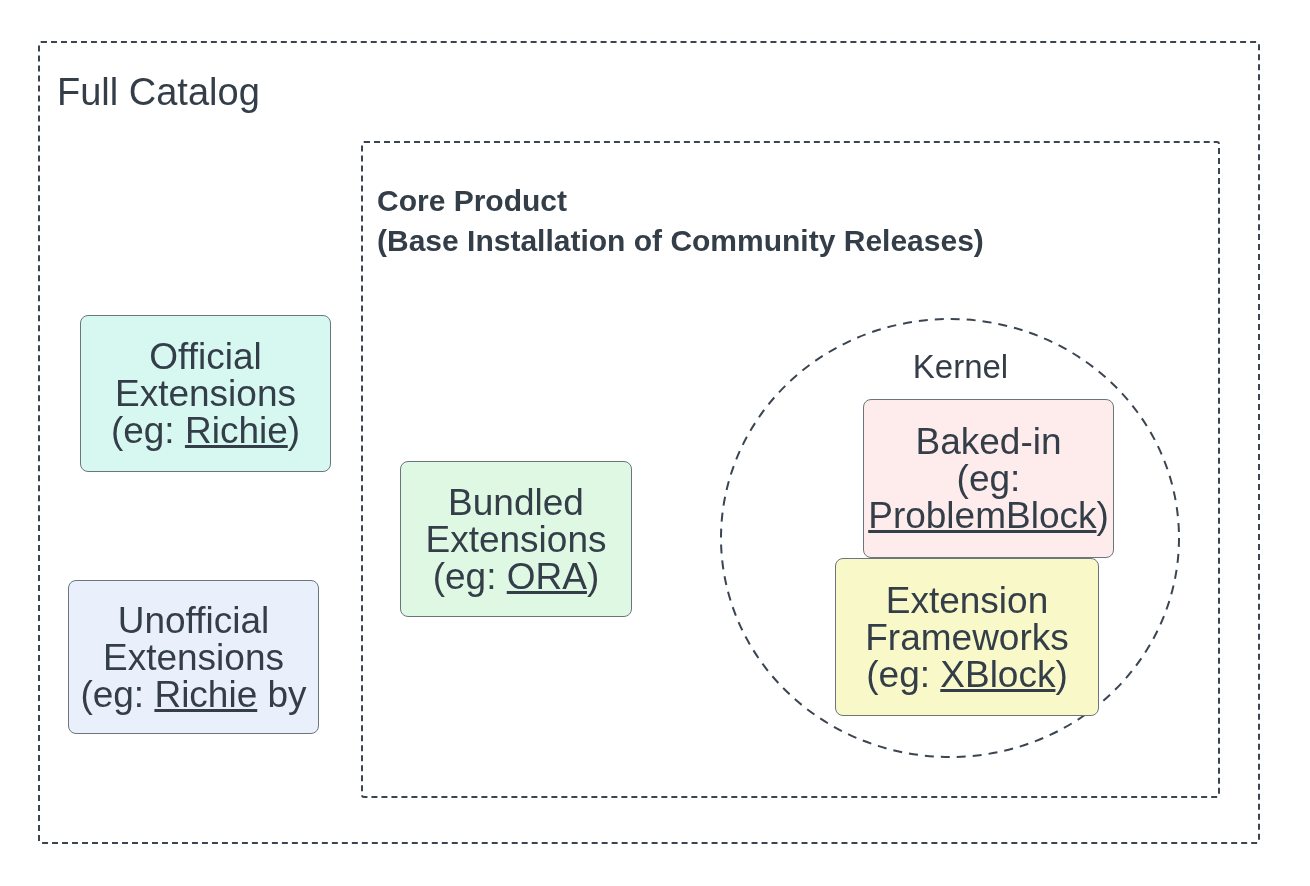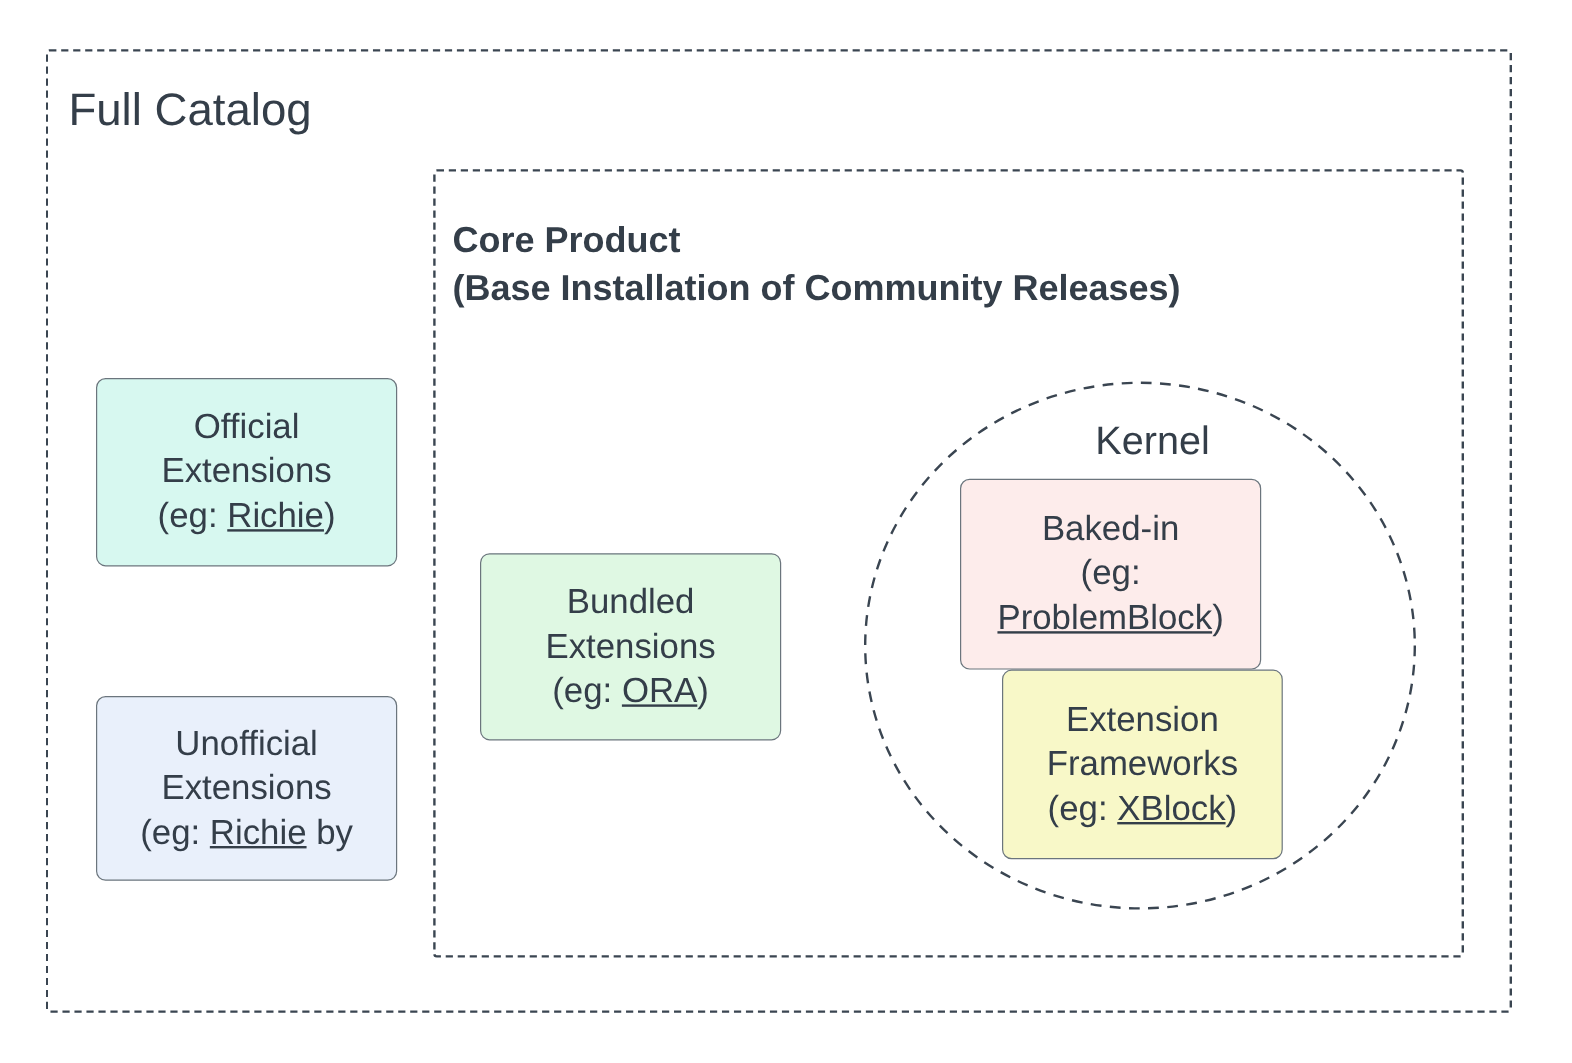--- a/index.html
+++ b/index.html
@@ -45,28 +45,28 @@
   }
   .node {
     position: absolute;
     border: 1px solid #6b757d;
     border-radius: 8px;
     box-sizing: border-box;
     display: flex;
     align-items: center;
     justify-content: center;
     text-align: center;
-    font-size: 29px;
+    font-size: 37px;
     line-height: 37px;
   }
   .node-official    { left: 80px;  top: 315px; width: 251px; height: 157px; }
-  .node-unofficial  { left: 80px;  top: 580px; width: 251px; height: 154px; }
-  .node-bundled     { left: 400px; top: 461px; width: 251px; height: 156px; }
-  .node-baked-in    { left: 800px; top: 399px; width: 251px; height: 159px; }
-  .node-frameworks  { left: 835px; top: 558px; width: 234px; height: 158px; align-items: center; }
+  .node-unofficial  { left: 68px;  top: 580px; width: 251px; height: 154px; }
+  .node-bundled     { left: 400px; top: 461px; width: 232px; height: 156px; }
+  .node-baked-in    { left: 863px; top: 399px; width: 251px; height: 159px; }
+  .node-frameworks  { left: 835px; top: 558px; width: 264px; height: 158px; align-items: center; }
   .kernel-ellipse-wrap {
     position: absolute;
     left: 718px;
     top: 316px;
     width: 464px;
     height: 444px;
   }
   .kernel-label {
     position: absolute;
     left: 835px;

